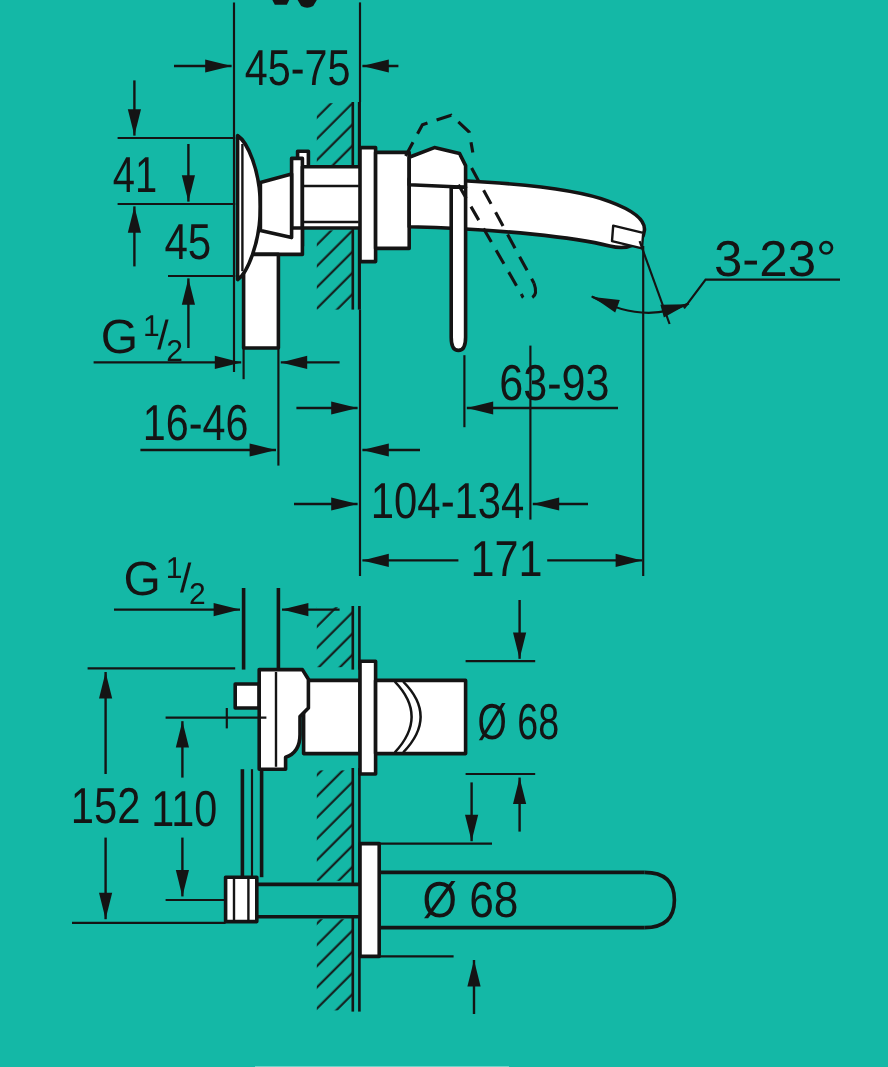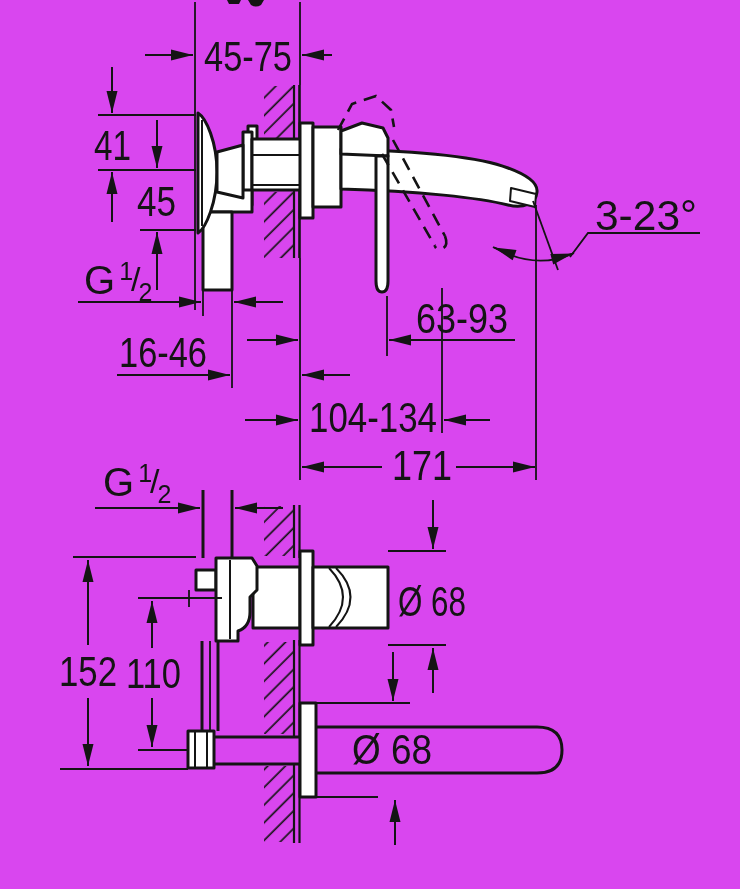--- a/index.html
+++ b/index.html
@@ -1,16 +1,16 @@
 <!DOCTYPE html>
 <html><head>
 <meta charset="utf-8">
 <style>
   html,body{margin:0;padding:0;background:#fff;}
-  .stage{position:relative;width:740px;height:889px;background:#d946ef;overflow:hidden;}
+  .stage{position:relative;width:740px;height:889px;background:#14b8a6;overflow:hidden;}
   svg{display:block;}
   .txt{font-family:"Liberation Sans","DejaVu Sans",sans-serif;fill:#141414;font-size:42px;}
   .txt-sm{font-family:"Liberation Sans","DejaVu Sans",sans-serif;fill:#141414;}
 </style>
 </head>
 <body>
 
 <div class="stage">
 <svg width="740" height="889" viewBox="0 0 740 889">
   <defs>

